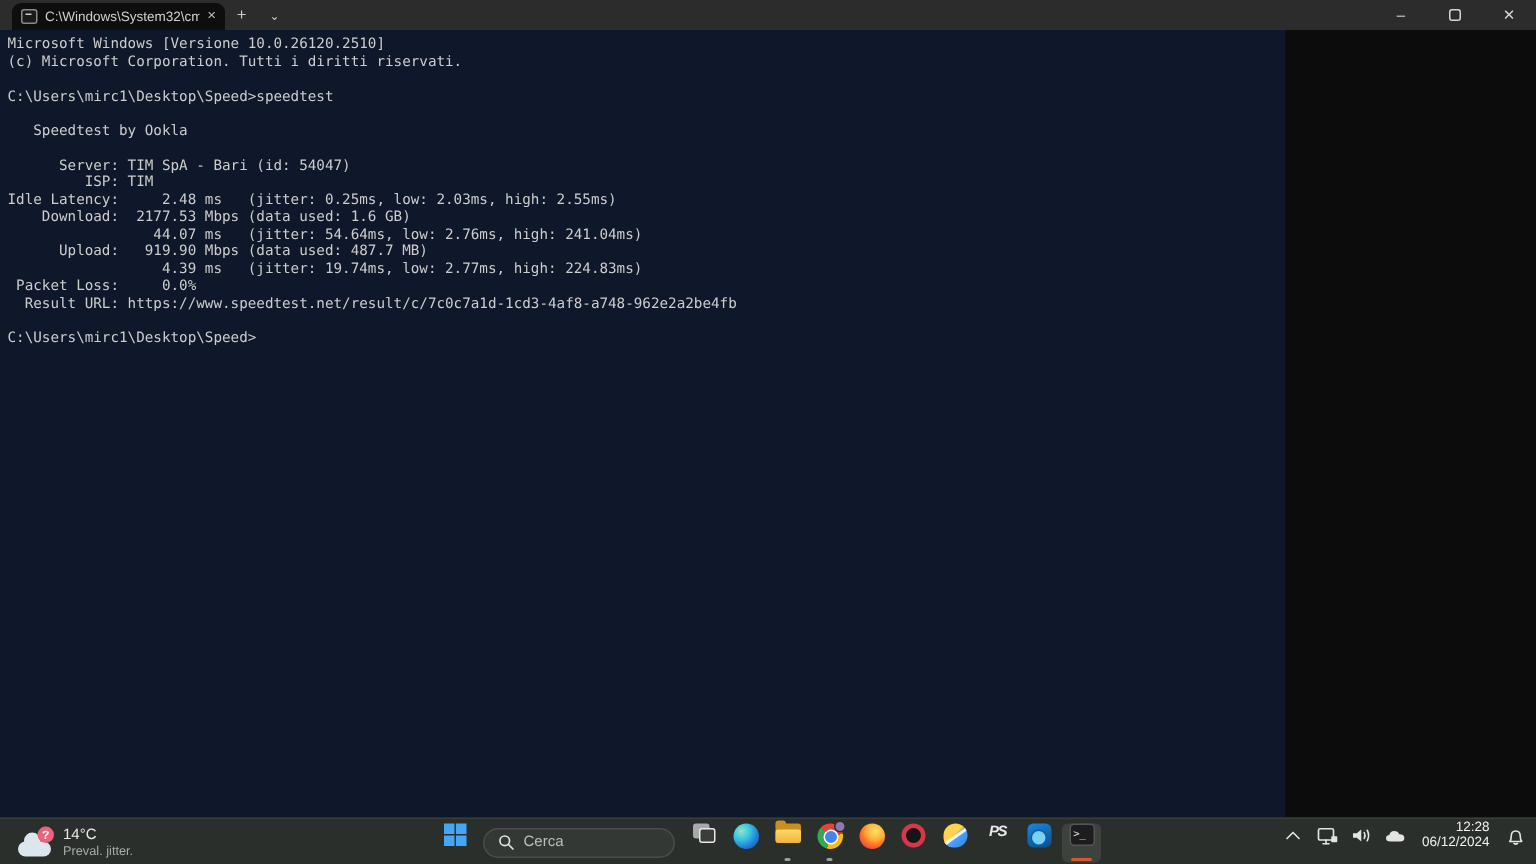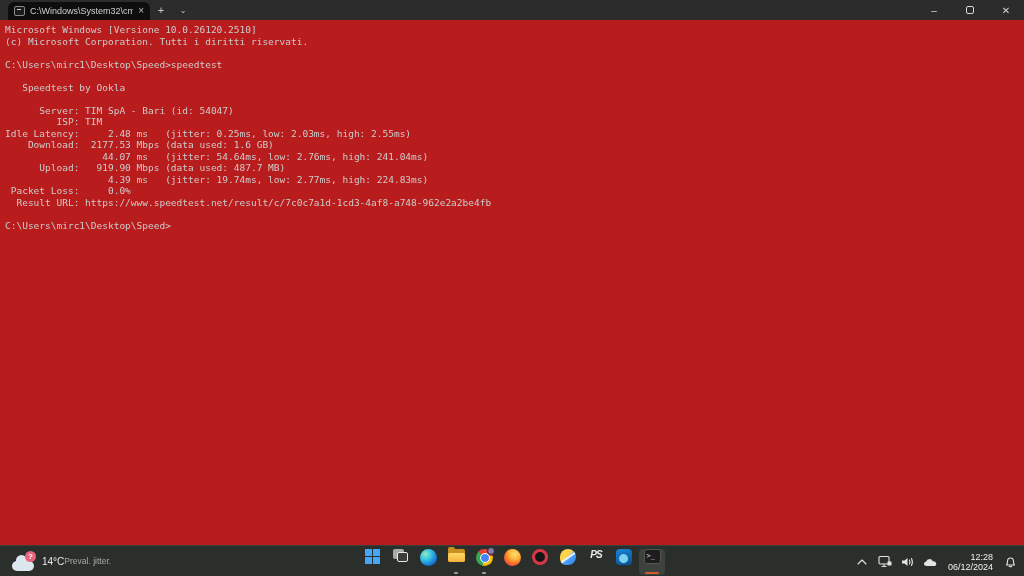--- a/index.html
+++ b/index.html
@@ -13,33 +13,33 @@
   .tab-cmd-icon::after { content:""; position:absolute; left:2px; top:2px; width:4px; height:1px; background:#cfcfcf; }
   .tab-title { color:#cfcfcf; font-size:9px; white-space:nowrap; overflow:hidden; flex:1; }
   .tab-close { color:#bdbdbd; font-size:10px; line-height:10px; cursor:default; flex:0 0 auto; }
   .tabbar-btn { color:#c9c9c9; font-size:11px; height:20px; display:flex; align-items:center; justify-content:center; width:22px; }
   .tabbar-btn.small { font-size:8px; }
   .win-controls { position:absolute; right:0; top:0; height:20px; display:flex; }
   .win-btn { width:36px; height:20px; display:flex; align-items:center; justify-content:center; color:#d6d6d6; font-size:10px; }
   .max-glyph { width:8px; height:8px; border:1px solid #d6d6d6; border-radius:2px; }
 
   
-  .terminal { position:absolute; top:20px; left:0; width:1024px; height:525px; background:#b91c1c; }
+  .terminal { position:absolute; top:20px; left:0; width:857px; height:525px; background:#0f172a; }
   .terminal pre { font-family:"DejaVu Sans Mono","Liberation Mono",monospace; font-size:9.5px; line-height:11.5px; color:#cccccc; padding:4px 0 0 5px; white-space:pre; }
 
   
   .taskbar { position:absolute; bottom:0; left:0; width:1024px; height:31px; background:#2b2f2b; border-top:1px solid #3a3e3a; }
 
   
   .weather { position:absolute; left:6px; top:0; height:31px; display:flex; align-items:center; gap:6px; padding:0 6px; border-radius:4px; }
   .weather-icon { position:relative; width:24px; height:22px; }
   .weather-cloud { position:absolute; left:0; bottom:2px; width:22px; height:10px; background:#dce6ee; border-radius:6px; }
   .weather-cloud::before { content:""; position:absolute; left:4px; top:-6px; width:11px; height:11px; background:#dce6ee; border-radius:50%; }
   .weather-badge { position:absolute; right:0; top:0; width:11px; height:11px; border-radius:50%; background:#e8637c; color:#fff; font-size:8px; font-weight:bold; display:flex; align-items:center; justify-content:center; }
-  .weather-text { display:flex; flex-direction:row; justify-content:center; }
+  .weather-text { display:flex; flex-direction:column; justify-content:center; }
   .weather-temp { color:#e8e8e8; font-size:10px; line-height:11px; }
   .weather-cond { color:#a9aca9; font-size:8.5px; line-height:10px; }
 
   
   .tb-center { position:absolute; left:50%; top:0; transform:translateX(-50%); height:31px; display:flex; align-items:center; gap:2px; }
   .tb-btn { position:relative; width:26px; height:26px; border-radius:4px; display:flex; justify-content:center; }
   .tb-btn.active { background:#3d423d; }
   .run-dot { position:absolute; bottom:1px; left:50%; transform:translateX(-50%); width:4px; height:2px; border-radius:2px; background:#9aa09a; }
   .run-bar { position:absolute; bottom:1px; left:50%; transform:translateX(-50%); width:14px; height:2px; border-radius:2px; background:#d05a34; }
 
@@ -66,21 +66,21 @@
   .firefox-icon { width:17px; height:17px; border-radius:50%; background:radial-gradient(circle at 62% 30%, #ffe066 0%, #ffb13d 35%, #ff6f1f 60%, #d6356f 90%); }
   .opera-icon { width:16px; height:16px; border-radius:50%; border:3px solid #d8374a; background:#151515; }
   .paint-icon { position:relative; width:16px; height:16px; border-radius:50% 50% 50% 40%; background:linear-gradient(135deg,#ffd34d 0%, #ffd34d 45%, #4da3ff 55%, #2f7fe0 100%); overflow:hidden; }
   .paint-icon::after { content:""; position:absolute; left:-2px; top:7px; width:22px; height:2px; background:#f0f0f0; transform:rotate(-35deg); }
   .ps-icon { color:#e8e8e8; font-size:10px; font-weight:bold; font-style:italic; letter-spacing:-1px; }
   .outlook-icon { position:relative; width:16px; height:16px; border-radius:4px; background:linear-gradient(160deg,#1b86d8,#0a4e8c); }
   .outlook-icon::after { content:""; position:absolute; left:2px; top:4px; width:9px; height:9px; border-radius:50%; background:#7ad0f5; border:1px solid #0d5ea8; }
   .term-icon { width:17px; height:15px; background:#1d1d1d; border:1px solid #555; border-radius:3px; color:#e0e0e0; font-family:"DejaVu Sans Mono",monospace; font-size:7px; line-height:13px; text-align:left; padding-left:2px; }
 
   
-  .tb-right { position:absolute; right:4px; top:0; height:31px; display:flex; align-items:center; gap:7px; padding-right:2px; }
+  .tb-right { position:absolute; right:4px; top:0; height:31px; display:flex; gap:7px; padding-right:2px; }
   .tray-ico { display:flex; align-items:center; justify-content:center; width:16px; height:22px; }
   .clock { text-align:right; color:#f0f0f0; font-size:9px; line-height:10px; padding:0 2px; }
   svg.g { stroke:#e3e3e3; fill:none; stroke-width:1.1; stroke-linecap:round; stroke-linejoin:round; }
 </style>
 </head>
 <body>
 
 <div class="screen">
 
   <div class="titlebar">
@@ -137,20 +137,27 @@
     <div class="tb-center">
       <div class="tb-btn">
         <div class="start-logo">
             <span></span>
             <span></span>
             <span></span>
             <span></span>
           </div>
       </div>
 
+      <div class="search-pill">
+        <svg class="g" width="11" height="11" viewBox="0 0 11 11">
+            <circle cx="4.5" cy="4.5" r="3.2"></circle>
+            <line x1="7" y1="7" x2="10" y2="10"></line>
+          </svg>
+        <span class="search-label">Cerca</span>
+      </div>
 
       <div class="tb-btn">
         <div class="tv-icon">
             <div class="tv-back"></div>
             <div class="tv-front"></div>
           </div>
       </div>
 
       <div class="tb-btn">
         <div class="edge-icon"></div>

